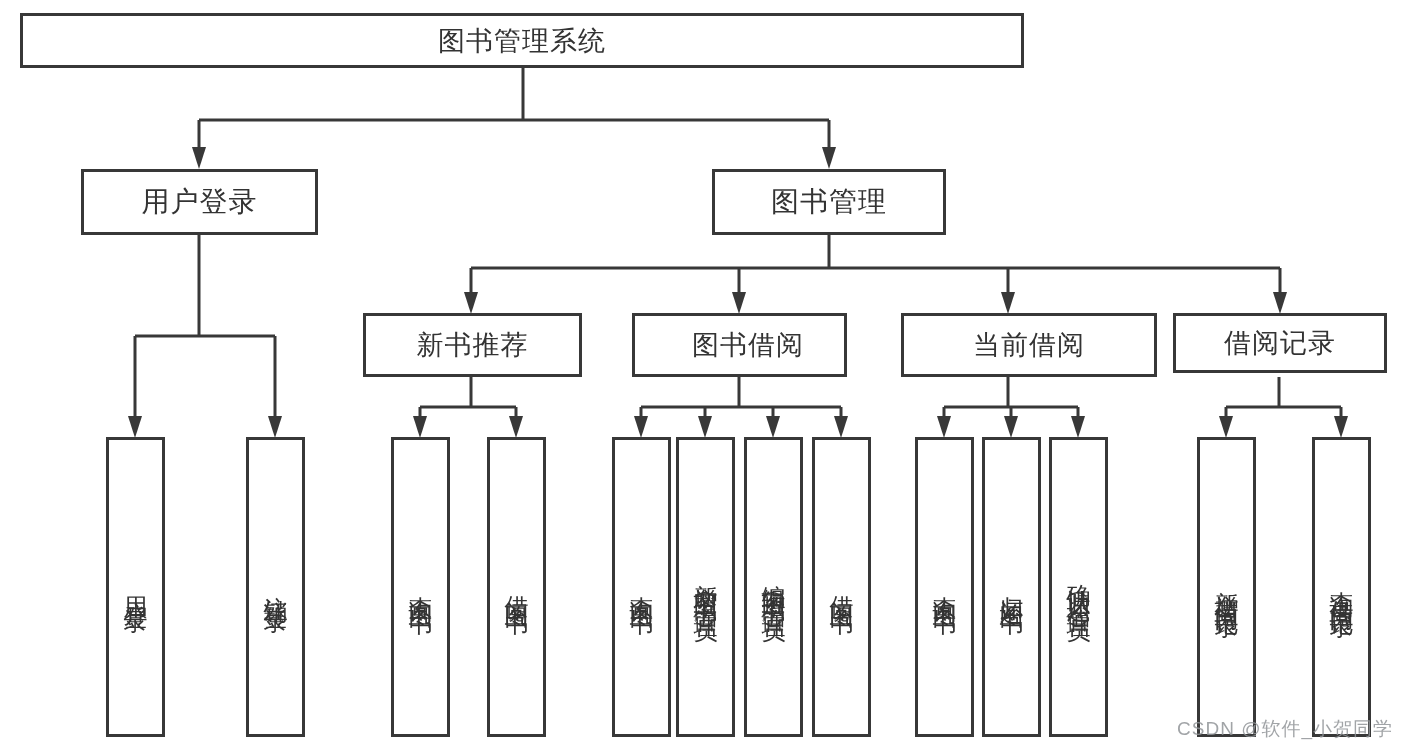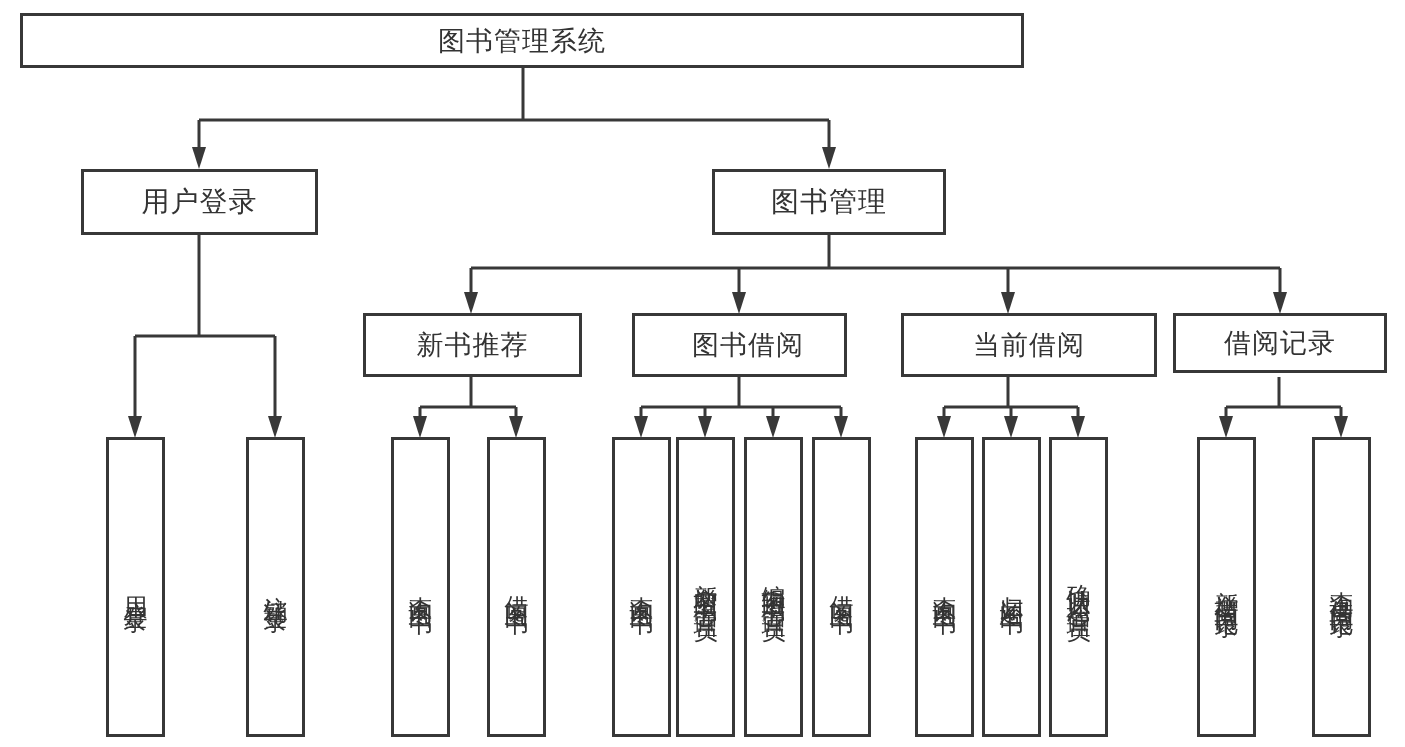--- a/index.html
+++ b/index.html
@@ -126,14 +126,15 @@
   <div class="node leaf" style="left:744px;">编辑图书（管理员）</div>
   <div class="node leaf" style="left:812px;">借阅图书</div>
 
   <div class="node leaf" style="left:915px;">查询图书</div>
   <div class="node leaf" style="left:982px;">归还图书</div>
   <div class="node leaf" style="left:1049px;">确认归还（管理员）</div>
 
   <div class="node leaf" style="left:1197px;">新增借阅记录</div>
   <div class="node leaf" style="left:1312px;">查询借阅记录</div>
 
+  <div id="watermark">CSDN @软件_小贺同学</div>
 
 </div>
 
 </body></html>

